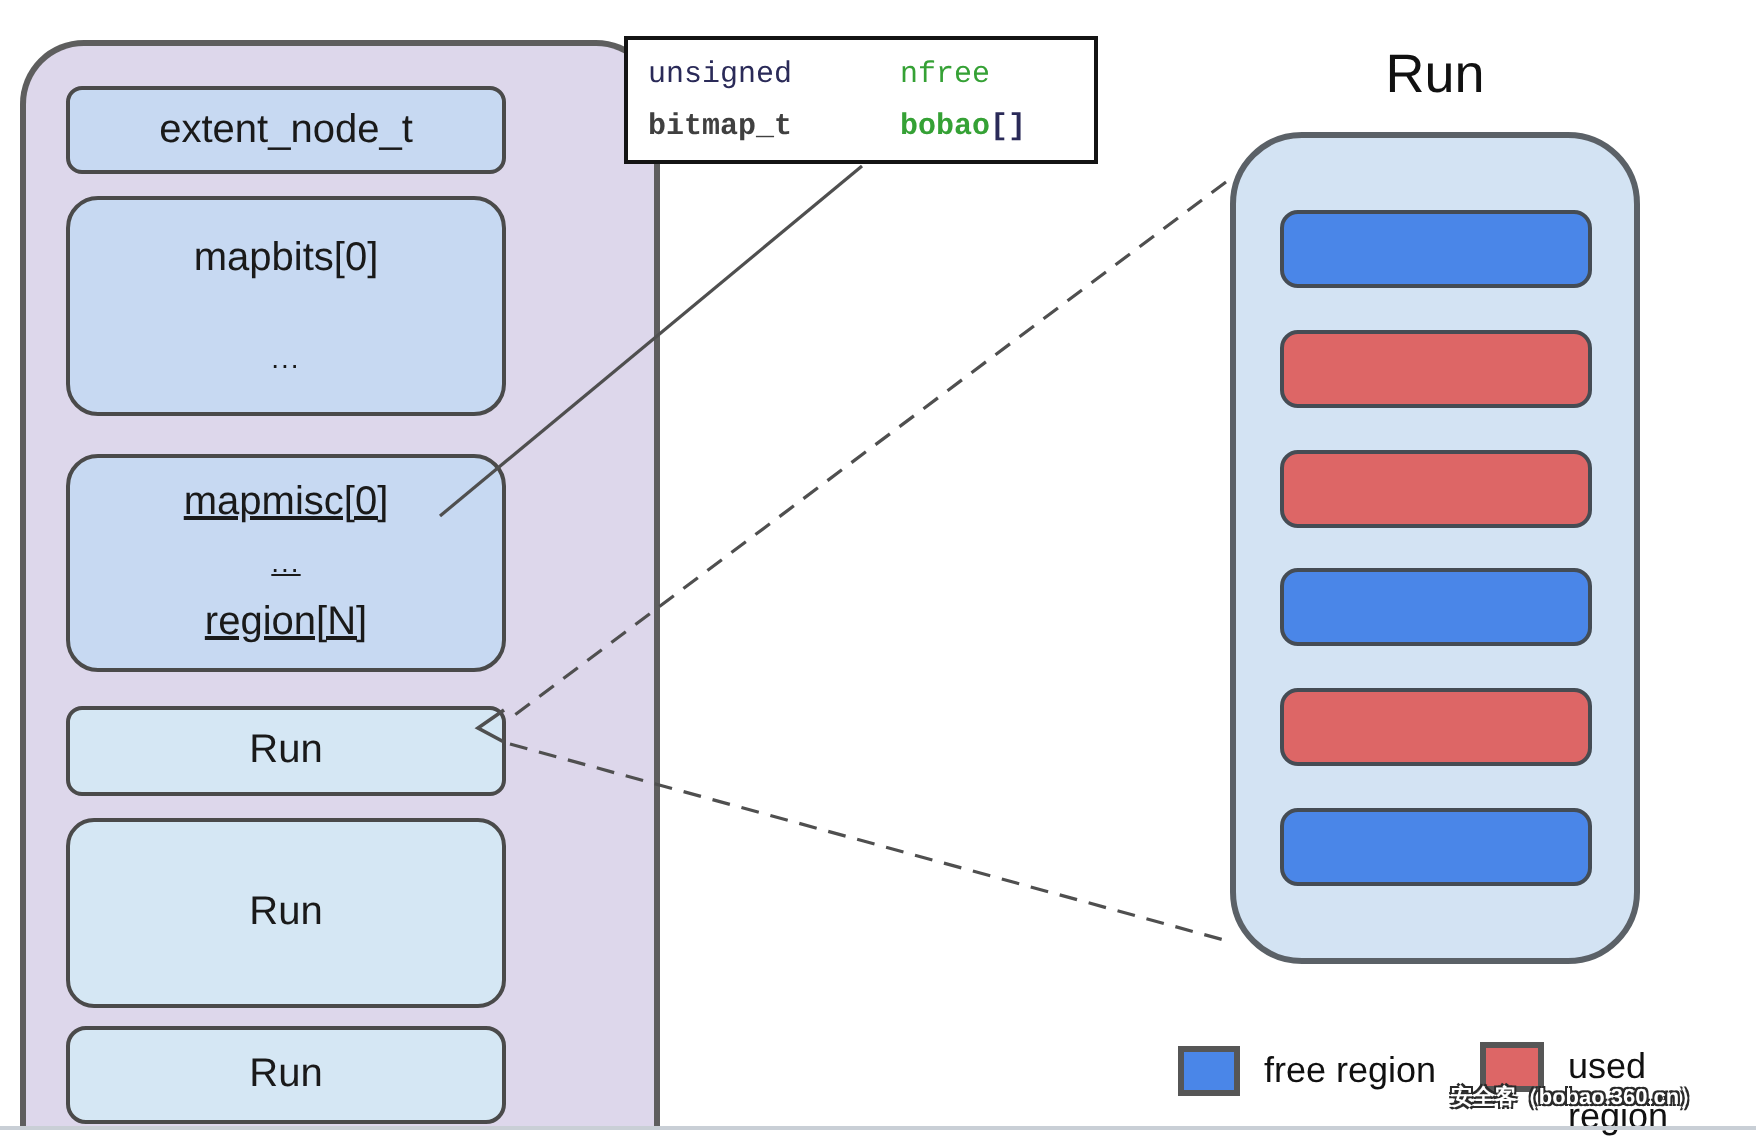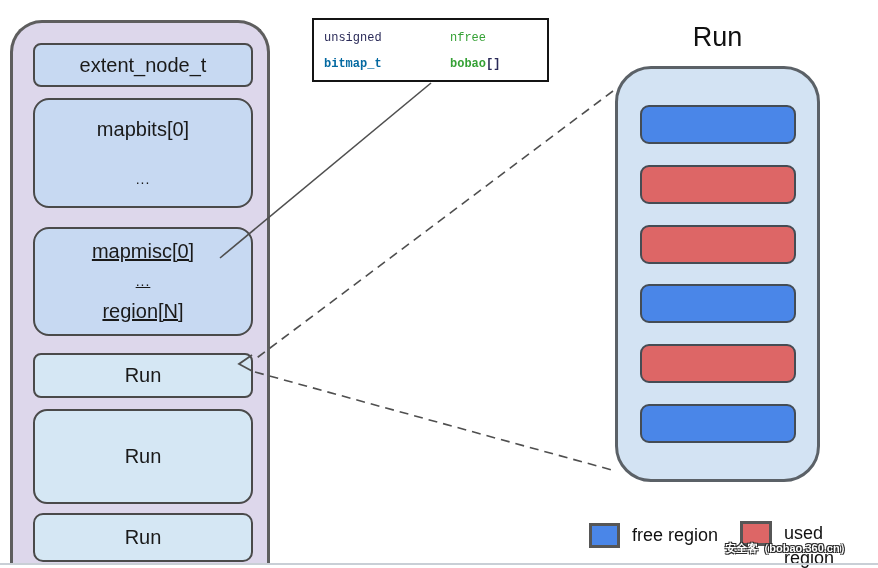--- a/index.html
+++ b/index.html
@@ -2,21 +2,21 @@
 <html><head>
 <meta charset="utf-8">
 <style>
   html,body { margin:0; padding:0; background:#fff; }
   .canvas {
     position:relative; width:878px; height:568px; overflow:hidden;
     background:#ffffff; font-family:"Liberation Sans", sans-serif; color:#1a1a1a;
   }
   
   .chunk {
-    position:absolute; left:10px; top:20px; width:260px; height:544px;
+    position:absolute; left:10px; top:20px; width:320px; height:544px;
     box-sizing:border-box; background:#ddd7eb;
     border:3px solid #5e5e5e; border-bottom:none;
     border-radius:32px 32px 0 0; overflow:hidden;
   }
   .cbox {
     position:absolute; left:20px; width:220px; box-sizing:border-box;
     border:2px solid #4a4a4a; display:flex; flex-direction:column;
     justify-content:space-evenly; align-items:center;
     font-size:20px; line-height:1.05;
   }
@@ -28,26 +28,26 @@
   .b-run1    { top:330px; height:45px;  border-radius:8px; }
   .b-run2    { top:386px; height:95px;  border-radius:14px; }
   .b-run3    { top:490px; height:49px;  border-radius:10px; }
   .dots { font-size:14px; letter-spacing:1px; }
   
   .codebox {
     position:absolute; left:312px; top:18px; width:237px; height:64px;
     box-sizing:border-box; background:#ffffff; border:2px solid #141414;
     padding:5px 16px 0 10px;
     font-family:"Liberation Mono","DejaVu Sans Mono",monospace;
-    font-size:12px; line-height:26px; white-space:nowrap;
+    font-size:15px; line-height:26px; white-space:nowrap;
   }
   .ctype { display:inline-block; width:126px; color:#2a2a58; }
   .cname { color:#35a135; }
   .cbold { font-weight:bold; }
-  .cbold .ctype { color:#0369a1; }
+  .cbold .ctype { color:#404040; }
   .cbrackets { color:#2a2a58; font-weight:bold; }
   
   .run-title {
     position:absolute; left:615px; top:22px; width:205px;
     text-align:center; font-size:27px; color:#111;
   }
   .runbox {
     position:absolute; left:615px; top:66px; width:205px; height:416px;
     box-sizing:border-box; background:#d3e3f3;
     border:3px solid #5b6167; border-radius:36px;

